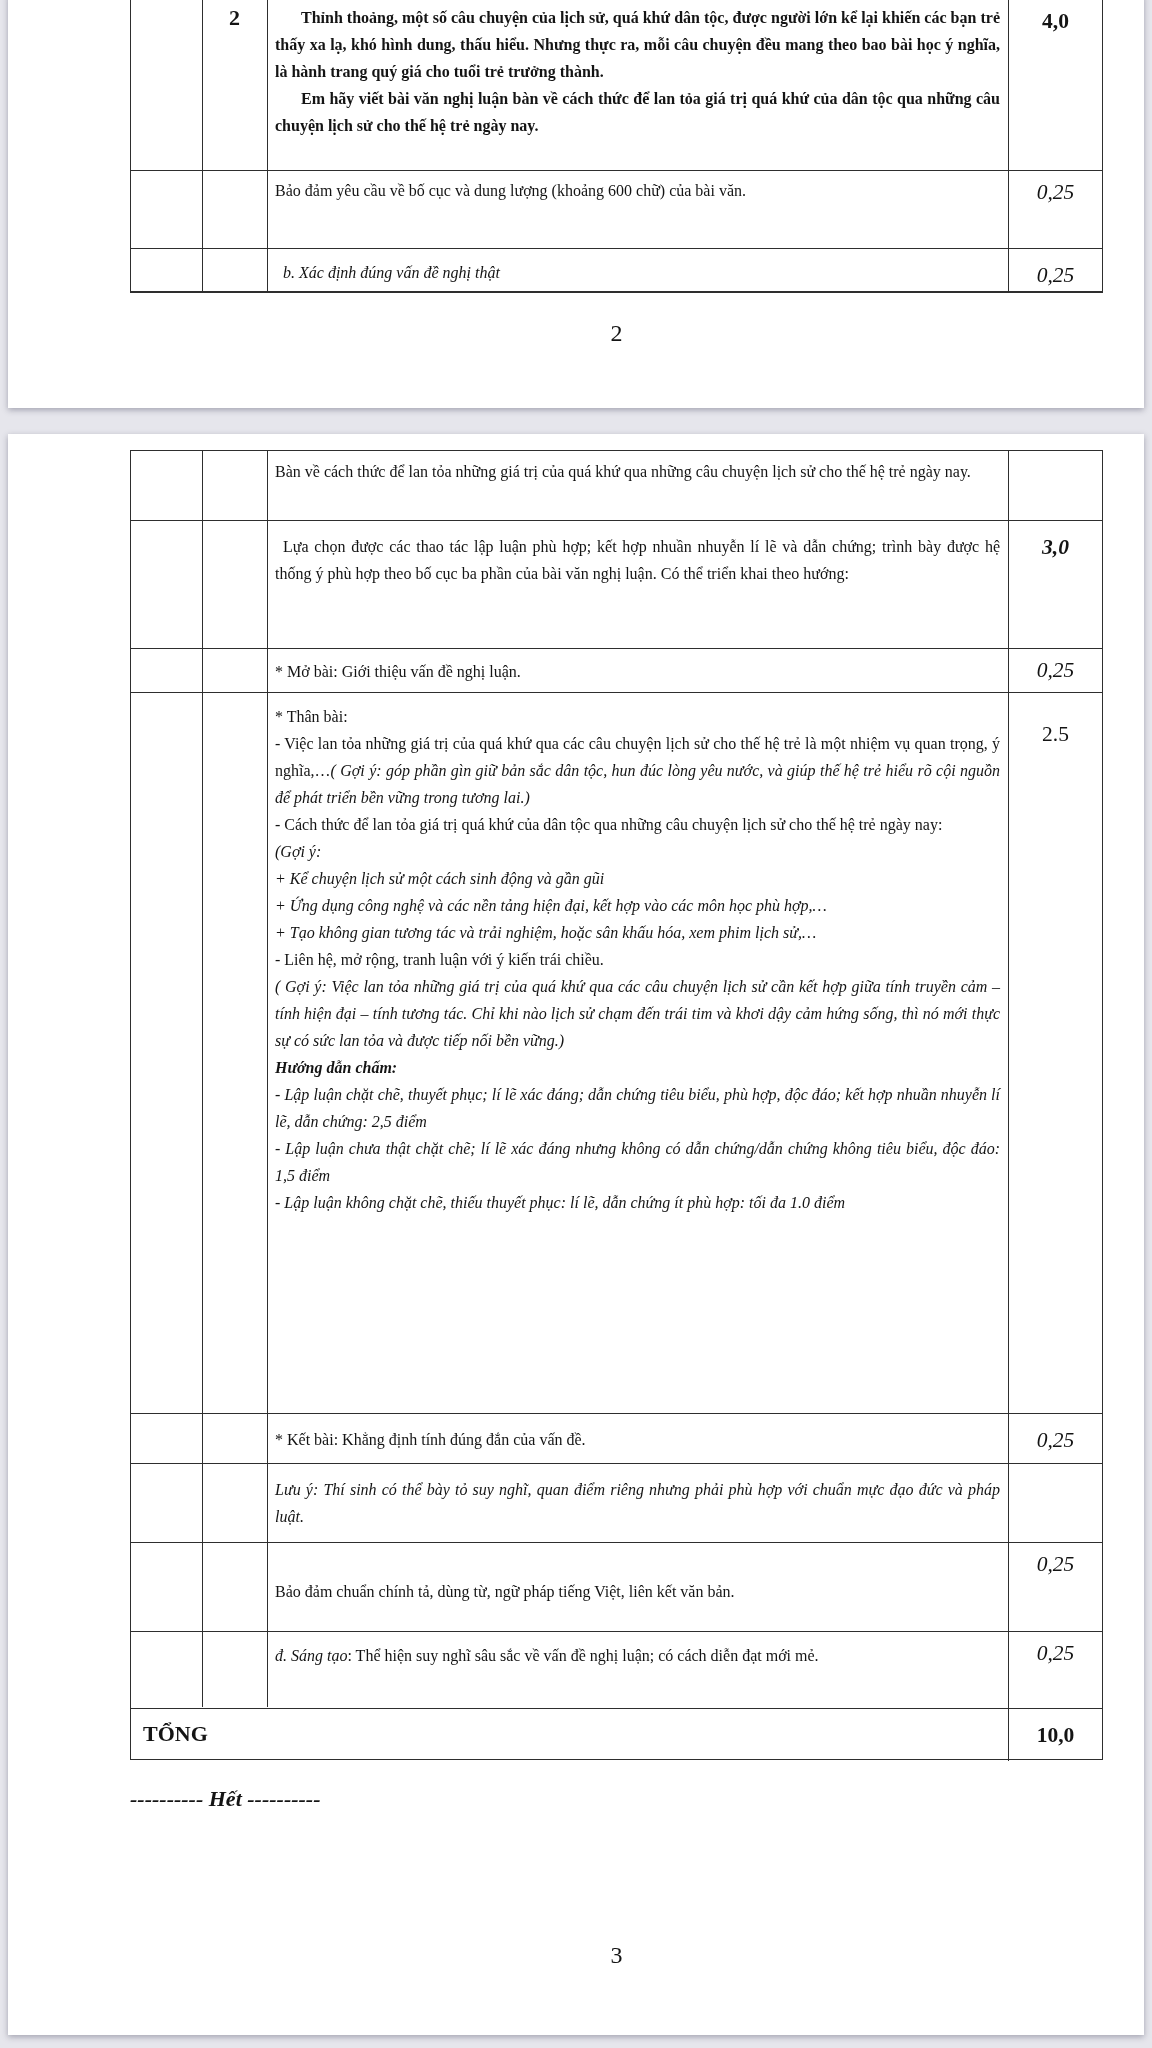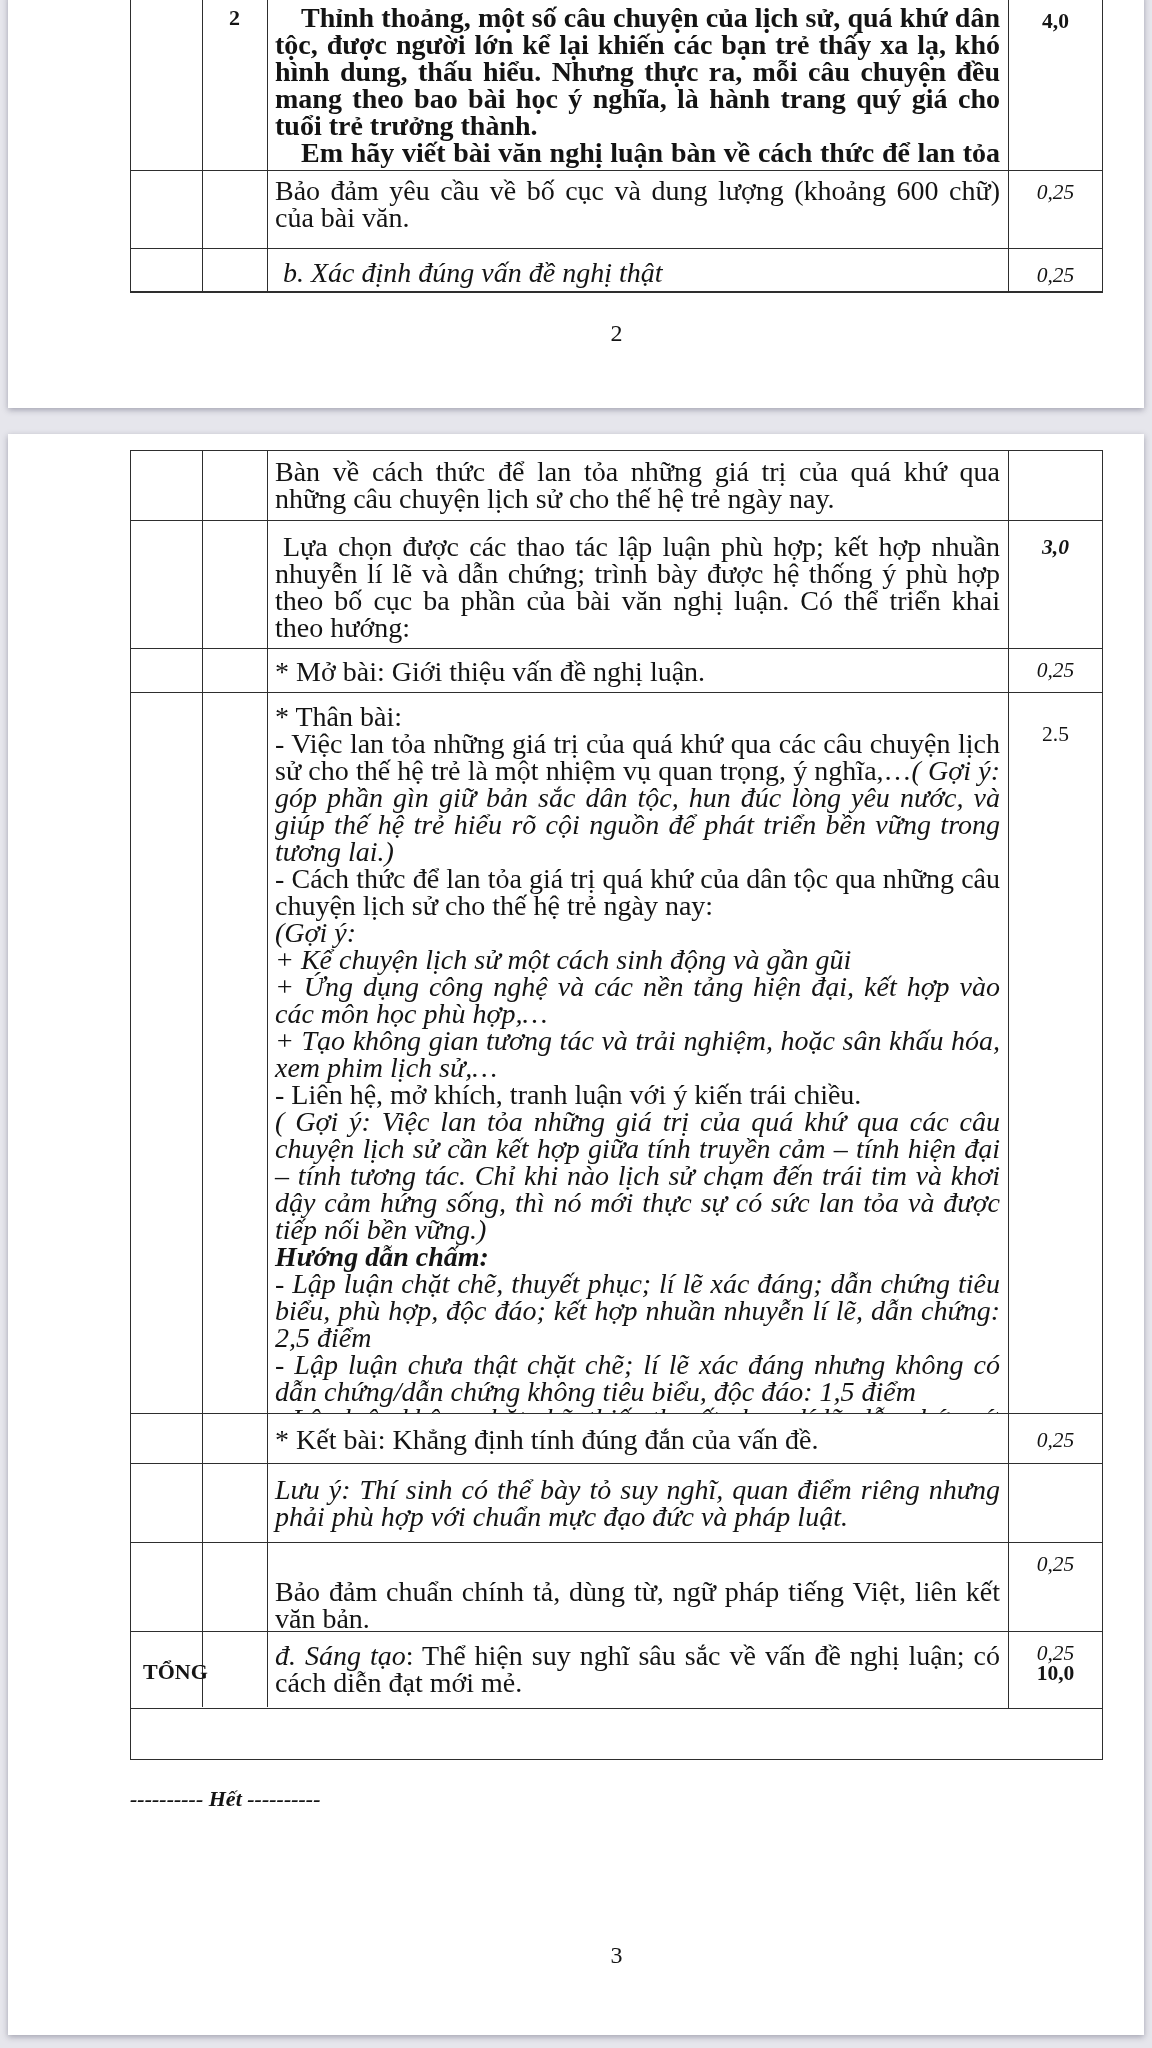--- a/index.html
+++ b/index.html
@@ -24,21 +24,21 @@
   #tbl2{left:130px;top:450px;width:973px;height:1310px;border:1.5px solid #2e2e2e;}
 
   .row{position:absolute;left:0;width:100%;box-sizing:border-box;overflow:hidden;}
   .row.bb{border-bottom:1.5px solid #2e2e2e;}
   .v{position:absolute;top:0;bottom:0;width:0;border-left:1.5px solid #2e2e2e;}
   .v1{left:71px;} .v2{left:136px;}
 
   .content-cell{
     position:absolute;left:136px;top:0;bottom:0;width:741px;
     box-sizing:border-box;padding:4px 8px 0 8px;overflow:hidden;
-    font-size:28px;line-height:27px;
+    font-size:16px;line-height:27px;
   }
   .score-cell{
     position:absolute;left:877px;top:0;bottom:0;right:0;
     box-sizing:border-box;border-left:1.5px solid #2e2e2e;
     text-align:center;padding-top:8px;font-size:21.5px;line-height:26px;
     overflow:hidden;
   }
   .qnum-cell{
     position:absolute;left:71px;top:0;bottom:0;width:65px;
     box-sizing:border-box;text-align:center;padding-top:5px;
@@ -139,21 +139,21 @@
 
     <div class="row bb" style="top:242px;height:721px;">
       <div class="content-cell" style="padding-top:10px;">
           <p>* Thân bài:</p>
           <p><span> - Việc lan tỏa những giá trị của quá khứ qua các câu chuyện lịch sử cho thế hệ trẻ là một nhiệm vụ quan trọng, ý nghĩa,…</span><span class="it">( Gợi ý: góp phần gìn giữ bản sắc dân tộc, hun đúc lòng yêu nước, và giúp thế hệ trẻ hiểu rõ cội nguồn để phát triển bền vững trong tương lai.)</span></p>
           <p> - Cách thức để lan tỏa giá trị quá khứ của dân tộc qua những câu chuyện lịch sử cho thế hệ trẻ ngày nay:</p>
           <p class="it">(Gợi ý:</p>
           <p class="it">+ Kể chuyện lịch sử một cách sinh động và gần gũi</p>
           <p class="it">+ Ứng dụng công nghệ và các nền tảng hiện đại, kết hợp vào các môn học phù hợp,…</p>
           <p class="it">+ Tạo không gian tương tác và trải nghiệm, hoặc sân khấu hóa, xem phim lịch sử,…</p>
-          <p>- Liên hệ, mở khích, tranh luận với ý kiến trái chiều.</p>
+          <p>- Liên hệ, mở rộng, tranh luận với ý kiến trái chiều.</p>
           <p class="it">( Gợi ý: Việc lan tỏa những giá trị của quá khứ qua các câu chuyện lịch sử cần kết hợp giữa tính truyền cảm – tính hiện đại – tính tương tác. Chỉ khi nào lịch sử chạm đến trái tim và khơi dậy cảm hứng sống, thì nó mới thực sự có sức lan tỏa và được tiếp nối bền vững.)</p>
           <p class="bi">Hướng dẫn chấm:</p>
           <p class="it">- Lập luận chặt chẽ, thuyết phục; lí lẽ xác đáng; dẫn chứng tiêu biểu, phù hợp, độc đáo; kết hợp nhuần nhuyễn lí lẽ, dẫn chứng: 2,5 điểm</p>
           <p class="it">- Lập luận chưa thật chặt chẽ; lí lẽ xác đáng nhưng không có dẫn chứng/dẫn chứng không tiêu biểu, độc đáo: 1,5 điểm</p>
           <p class="it">- Lập luận không chặt chẽ, thiếu thuyết phục: lí lẽ, dẫn chứng ít phù hợp: tối đa 1.0 điểm</p>
         </div>
       <div class="score-cell pad28">2.5</div>
     </div>
 
     <div class="row bb" style="top:963px;height:50px;">
@@ -177,21 +177,21 @@
       <div class="score-cell s-it">0,25</div>
     </div>
 
     <div class="row bb" style="top:1181px;height:77px;">
       <div class="content-cell" style="padding-top:10px;">
           <p><span class="it">đ. Sáng tạo</span><span>: Thể hiện suy nghĩ sâu sắc về vấn đề nghị luận; có cách diễn đạt mới mẻ.</span></p>
         </div>
       <div class="score-cell s-it">0,25</div>
     </div>
 
-    <div class="row" style="top:1196px;height:52px;">
+    <div class="row" style="top:1258px;height:52px;">
       <div class="total-label">TỔNG</div>
       <div class="score-cell s-bd pad13">10,0</div>
     </div>
   </div>
 
   <div class="het-line">---------- Hết ----------</div>
 
   <div class="page-num" id="pgnum3">3</div>
 
 </div>

